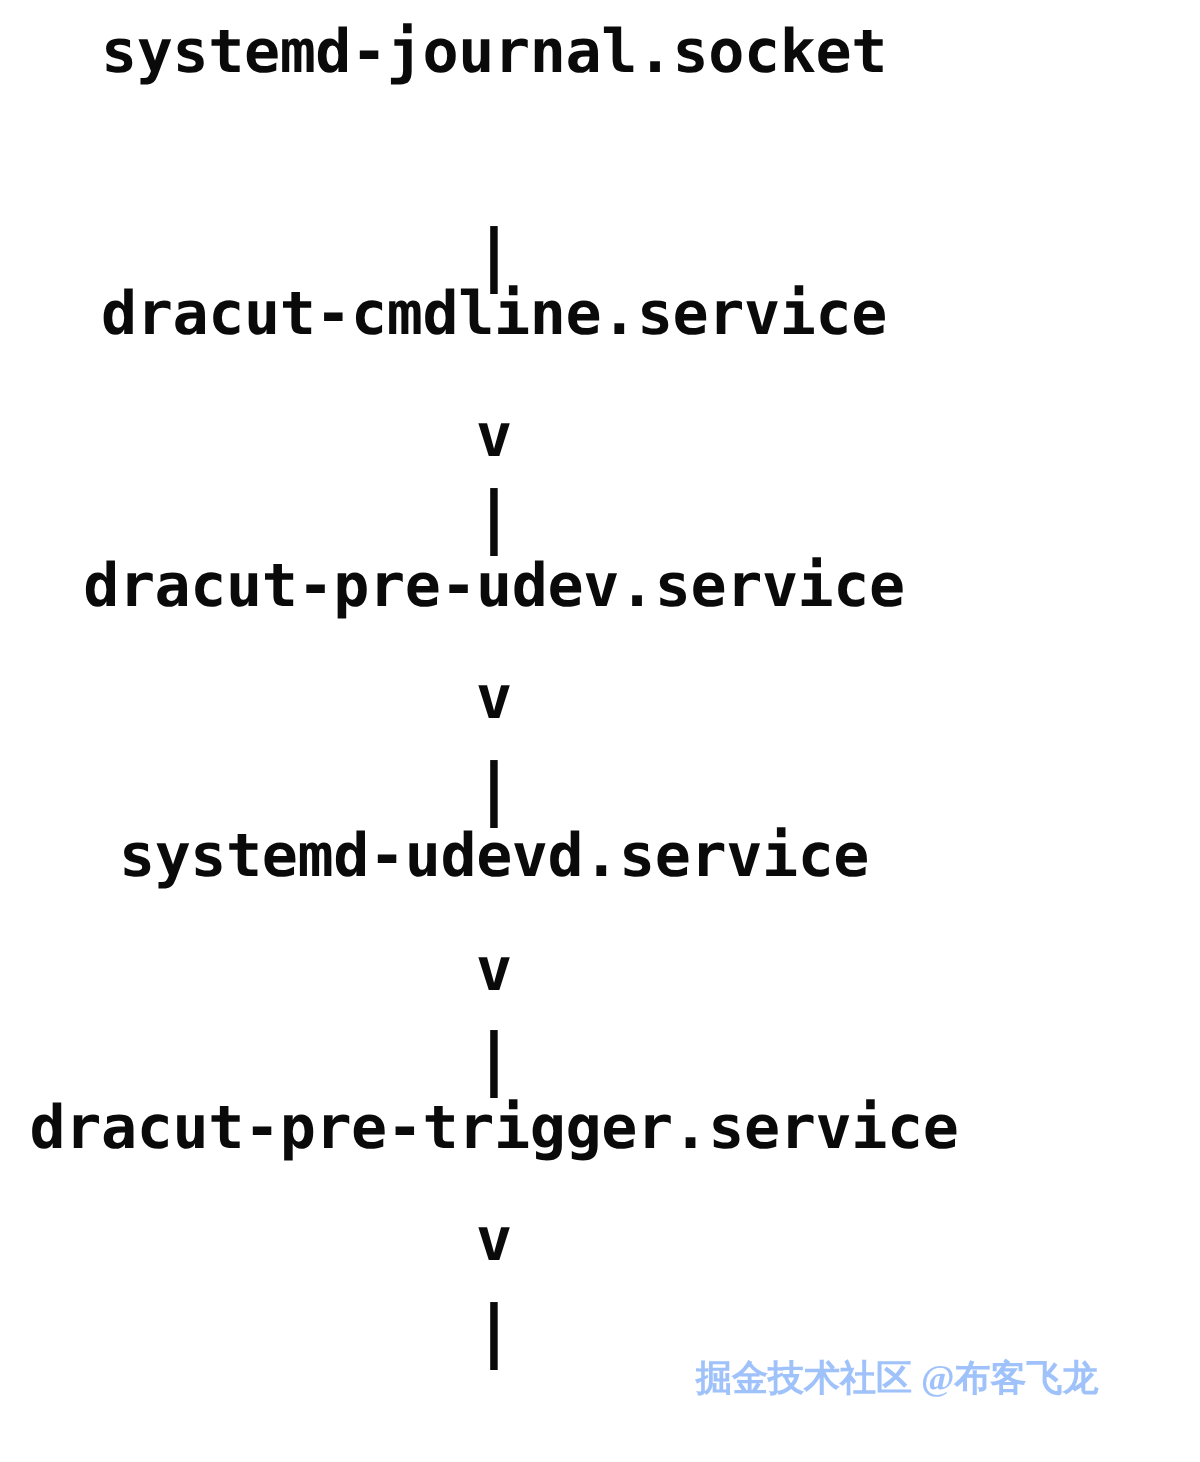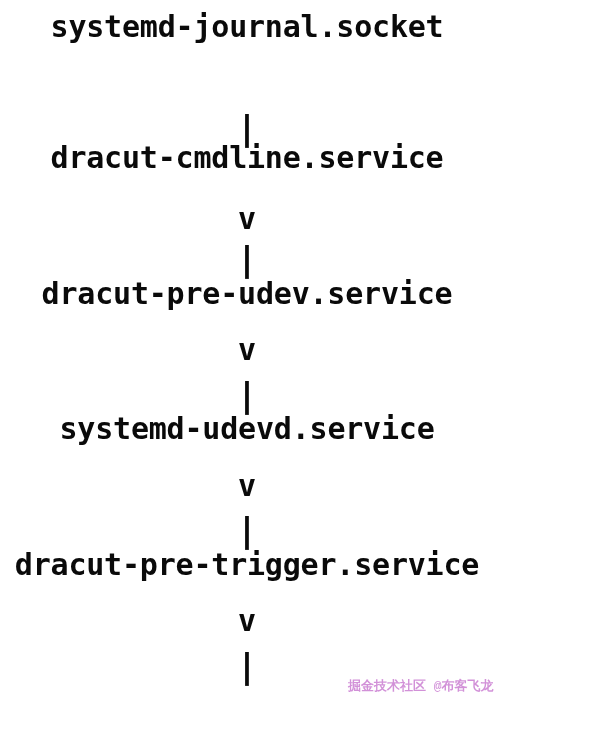--- a/index.html
+++ b/index.html
@@ -68,24 +68,24 @@
   
   .node.wide {
     font-size: 31.5px;
     letter-spacing: -0.3px;
   }
 
   .watermark {
     position: absolute;
     left: 348px;
     top: 677px;
-    font-family: Liberation Mono, monospace;
-    font-size: 13px;
+    font-family: Liberation Serif, serif;
+    font-size: 18px;
     font-weight: bold;
-    color: #a21caf;
+    color: #3b82f6;
     opacity: 0.48;
     white-space: nowrap;
     letter-spacing: 0px;
     pointer-events: none;
   }
 </style>
 </head>
 <body>
 
 <div id="diagram">

